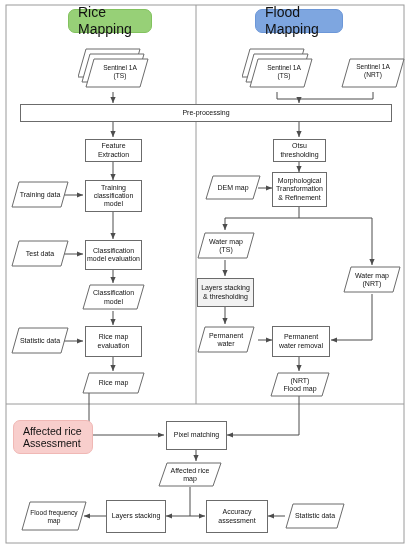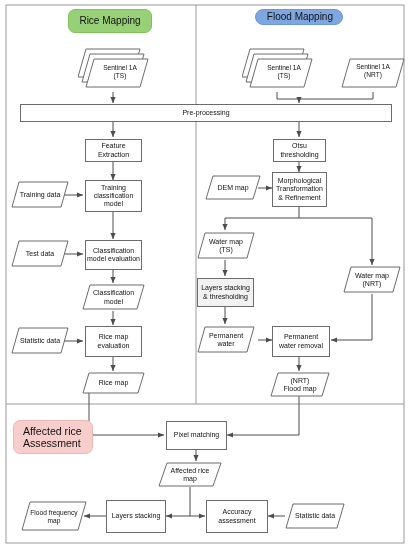--- a/index.html
+++ b/index.html
@@ -15,21 +15,21 @@
   .para .pbg{position:absolute;left:0;top:0;width:100%;height:100%;}
   .para .ptxt{position:relative;z-index:2;width:100%;padding:0 6px;box-sizing:border-box;}
   .stackwrap{position:absolute;}
   .badge{position:absolute;box-sizing:border-box;display:flex;align-items:center;
          border-radius:7px;padding:4px 9px;line-height:1.18;}
   .badge-green{background:#97d077;border:1px solid #82c25e;color:#111;}
   .badge-blue{background:#7ea6e0;border:1px solid #6c97d8;color:#111;}
   .badge-pink{background:#f8cecc;border:1px solid #f0b8b5;color:#111;}
   .t7{font-size:6.6px;}
   .t75{font-size:7.0px;}
-  .t13{font-size:10px;}
+  .t13{font-size:14px;}
   .t11{font-size:10.6px;}
 </style>
 </head>
 <body>
 
 <div id="stage">
 
   <svg id="svg-layer" viewBox="0 0 411 550">
     <defs>
       <marker id="ah" markerWidth="7" markerHeight="7" refX="6" refY="3" orient="auto" markerUnits="userSpaceOnUse">
@@ -111,21 +111,21 @@
       <line x1="107" y1="516" x2="84" y2="516" marker-end="url(#ah)"></line>
 
       <line x1="285" y1="516" x2="268" y2="516" marker-end="url(#ah)"></line>
     </g>
   </svg>
 
   <div class="badge badge-green t13" style="left:68px;top:9px;width:84px;height:24px;justify-content:center;">
     <span>Rice Mapping</span>
   </div>
 
-  <div class="badge badge-blue t13" style="left:255px;top:9px;width:88px;height:16px;justify-content:flex-end;border-radius:11px;">
+  <div class="badge badge-blue t13" style="left:255px;top:9px;width:88px;height:24px;justify-content:flex-end;">
     <span>Flood Mapping</span>
   </div>
 
   <div class="badge badge-pink t11" style="left:13px;top:420px;width:80px;height:34px;flex-direction:column;align-items:flex-start;justify-content:center;">
     <span>Affected rice</span>
     <span>Assessment</span>
   </div>
 
   <div class="stackwrap" style="left:78px;top:44px;width:72px;height:50px;">
     <svg width="72" height="50" viewBox="0 0 72 50">

